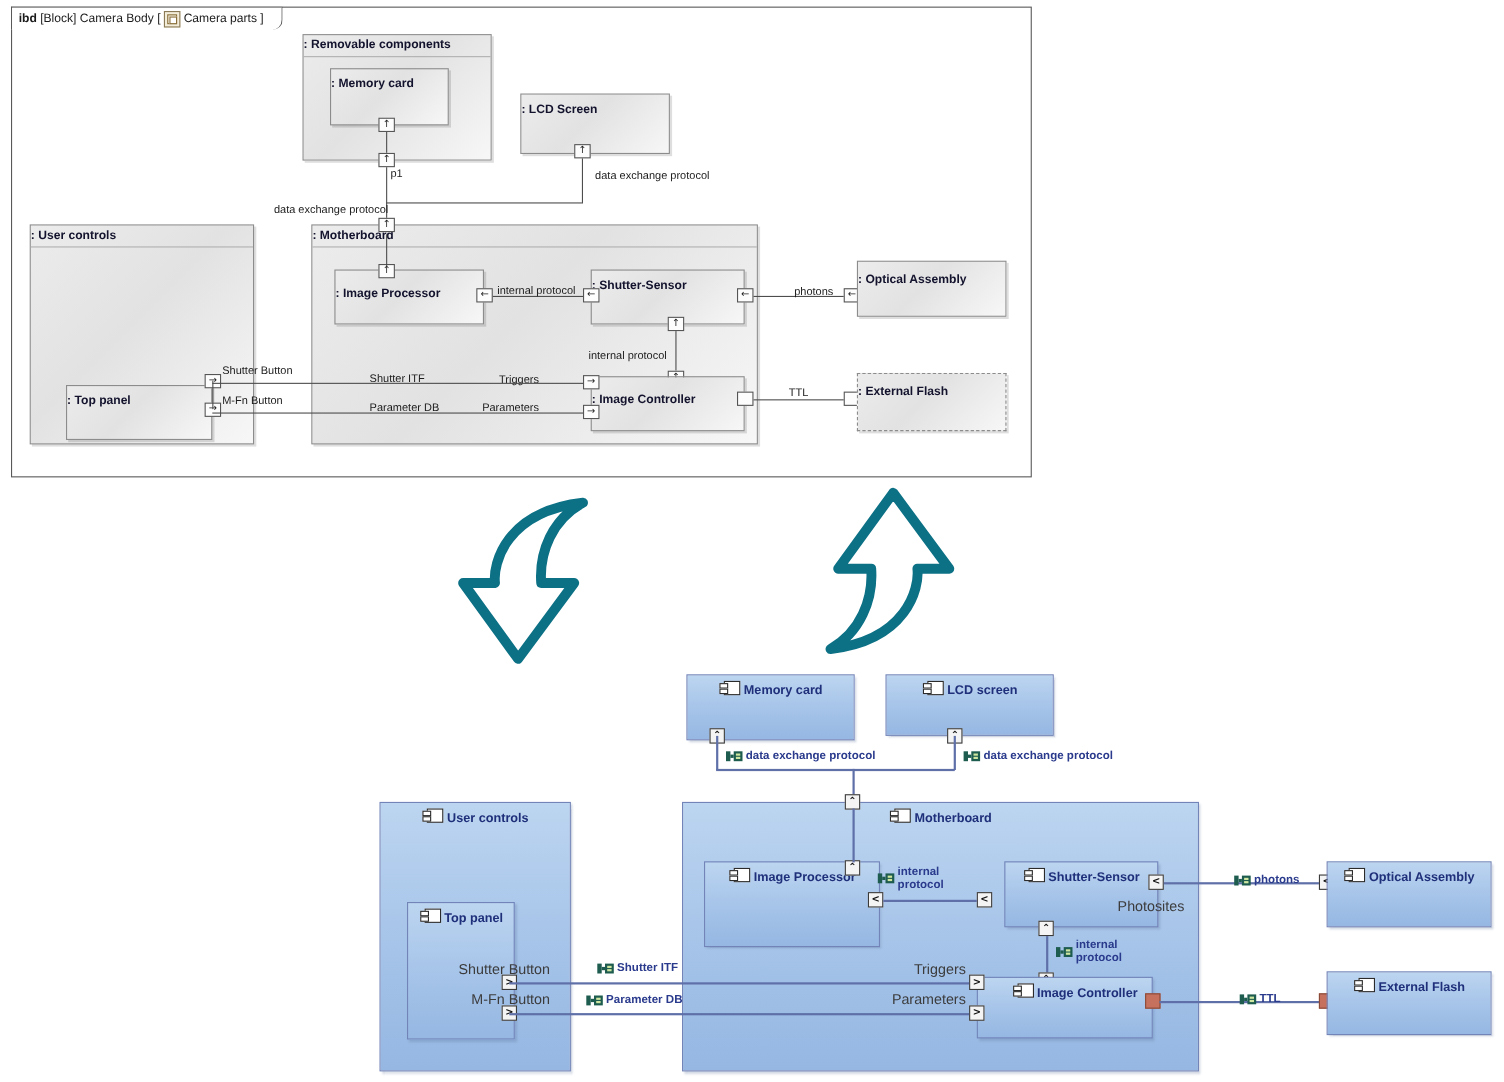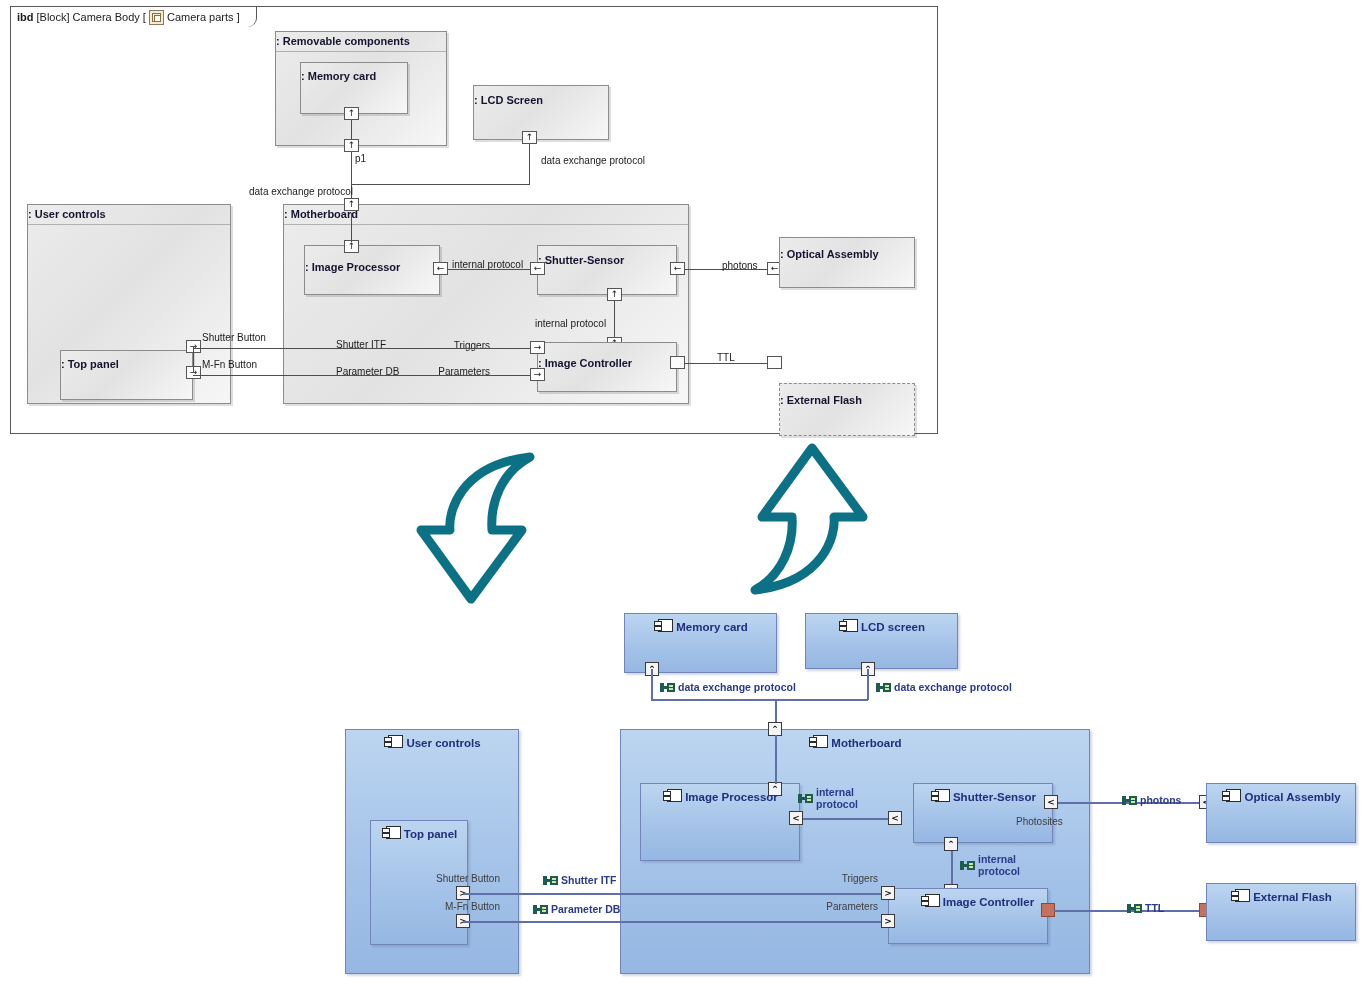--- a/index.html
+++ b/index.html
@@ -69,21 +69,21 @@
   .bline.h{height:1.5px;}
   .bline.v{width:1.5px;}
 
   
   .bport{position:absolute;width:14px;height:14px;box-sizing:border-box;
          border:1px solid #3a3a3a;background:#f4f4f4;
          font-family:"DejaVu Sans",sans-serif;font-size:9px;line-height:12px;
          text-align:center;color:#111;font-weight:bold;}
   .bport.red{background:#c5715e;border:1px solid #8a4a38;font-size:0;}
 
-  .bportlbl{position:absolute;font-size:10px;color:#3c3c3c;white-space:nowrap;}
+  .bportlbl{position:absolute;font-size:13px;color:#3c3c3c;white-space:nowrap;}
   .blabel{position:absolute;font-size:10.5px;font-weight:bold;color:#2a3a8c;
           white-space:nowrap;line-height:12px;display:flex;align-items:center;gap:3px;}
   .blabel.stack{display:block;}
   
   .iicon{display:inline-block;width:15px;height:9px;position:relative;flex:0 0 auto;}
   .iicon i{position:absolute;display:block;background:#1d5c4f;}
   .iicon i.b1{left:0;top:0;width:4px;height:9px;}
   .iicon i.b2{left:4px;top:3px;width:3px;height:3px;}
   .iicon i.b3{left:7px;top:0;width:8px;height:9px;border:0;background:#1d5c4f;}
   .iicon i.b4{left:9px;top:2px;width:4px;height:2px;background:#cfe6a0;}
@@ -185,21 +185,21 @@
 <div class="gline h" style="left:193px;top:348px;width:337px;"></div>
 <div class="gline h" style="left:193px;top:375px;width:337px;"></div>
 <div class="glabel" style="left:336px;top:339px;">Shutter ITF</div>
 <div class="glabel" style="left:336px;top:366px;">Parameter DB</div>
 
 <div class="gport sq" style="left:670px;top:356px;"></div>
 <div class="gport sq" style="left:767px;top:356px;"></div>
 <div class="gline h" style="left:685px;top:363px;width:82px;"></div>
 <div class="glabel" style="left:717px;top:352px;">TTL</div>
 
-<div class="gpart dashed" style="left:779px;top:339px;width:136px;height:53px;margin-top:44px;">
+<div class="gpart dashed" style="left:779px;top:339px;width:136px;height:53px;">
   <div class="gtitle" style="top:7px;">: External Flash</div>
 </div>
 
 <div id="arrows">
 <svg width="500" height="180" viewBox="0 0 500 180" xmlns="http://www.w3.org/2000/svg">
   <g fill="none" stroke="#0d7186" stroke-width="9" stroke-linejoin="round" stroke-linecap="round">
     <path d="M 130 25 C 60 33 48 80 50 98 L 21 98 L 71 167 L 122 98 L 92 98 C 90 70 102 40 130 25 Z"></path>
   </g>
   <g fill="none" stroke="#0d7186" stroke-width="9" stroke-linejoin="round" stroke-linecap="round">
     <path d="M 355 158 C 424 150 436 103 434 85 L 463 85 L 412 16 L 362 85 L 392 85 C 394 113 382 143 355 158 Z"></path>

